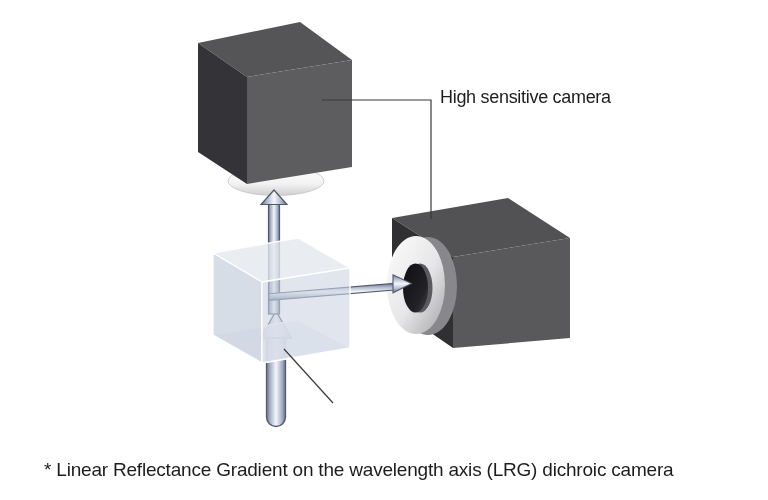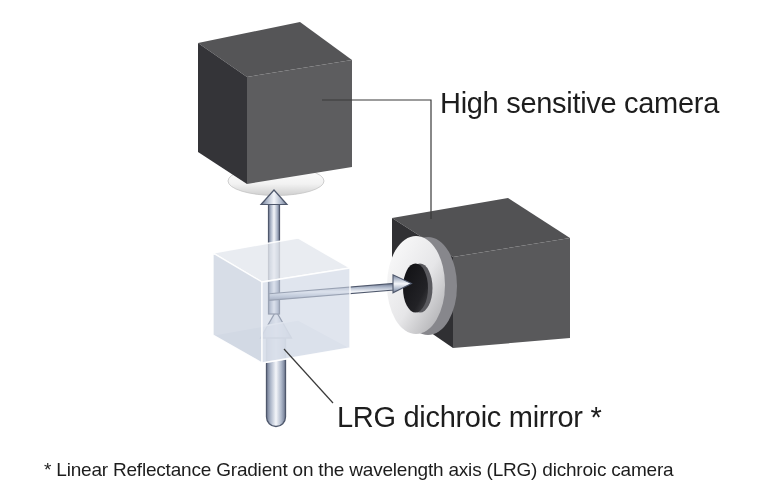--- a/index.html
+++ b/index.html
@@ -7,21 +7,21 @@
     position:relative;
     width:768px;height:500px;
     background:#ffffff;
     overflow:hidden;
     font-family:"Liberation Sans", sans-serif;
   }
   .diagram-svg{position:absolute;left:0;top:0;}
   .label{
     position:absolute;
     color:#1d1d1d;
-    font-size:29px;
+    font-size:18px;
     letter-spacing:-0.3px;
     white-space:nowrap;
     line-height:1.1;
     text-align:center;
   }
   .label-camera{left:440px;top:88px;}
   .label-mirror{left:337px;top:402px;}
   .footnote{
     position:absolute;
     left:44px;top:459px;
@@ -109,17 +109,16 @@
       <path d="M213,253 L262,282 L262,363 L213,335 Z" fill="#bfc8d8" fill-opacity="0.62"></path>
       <path d="M262,282 L350,268 L350,348 L262,363 Z" fill="#cbd3e2" fill-opacity="0.6"></path>
     </g>
 
     <polyline points="322,100 431,100 431,219" fill="none" stroke="#3a3a3a" stroke-width="1.2"></polyline>
     <line x1="284" y1="349" x2="333" y2="403" stroke="#3a3a3a" stroke-width="1.2"></line>
   </svg>
 
   <div class="label label-camera">High sensitive camera</div>
 
-  <div class="label label-mirror">LRG dichroic mirror *</div>
 
   <div class="footnote">* Linear Reflectance Gradient on the wavelength axis (LRG) dichroic camera</div>
 
 </div>
 
 </body></html>

